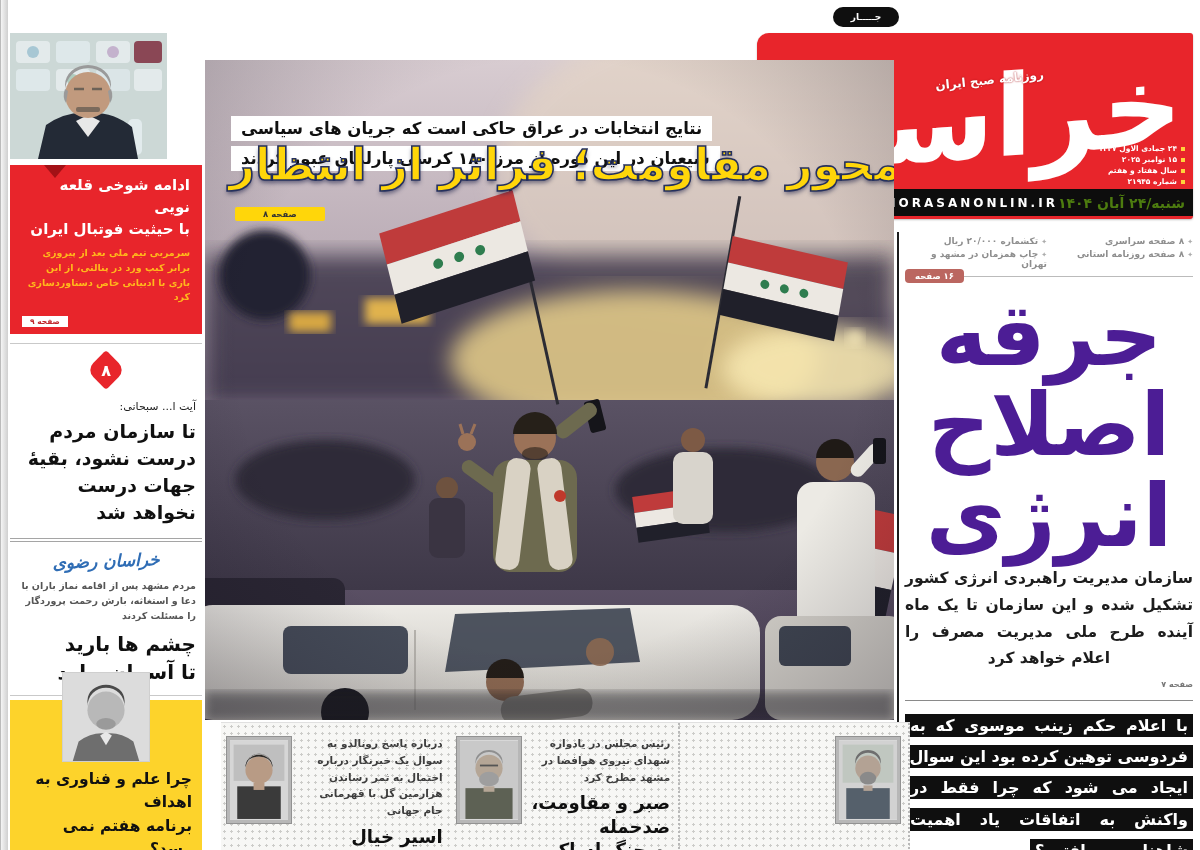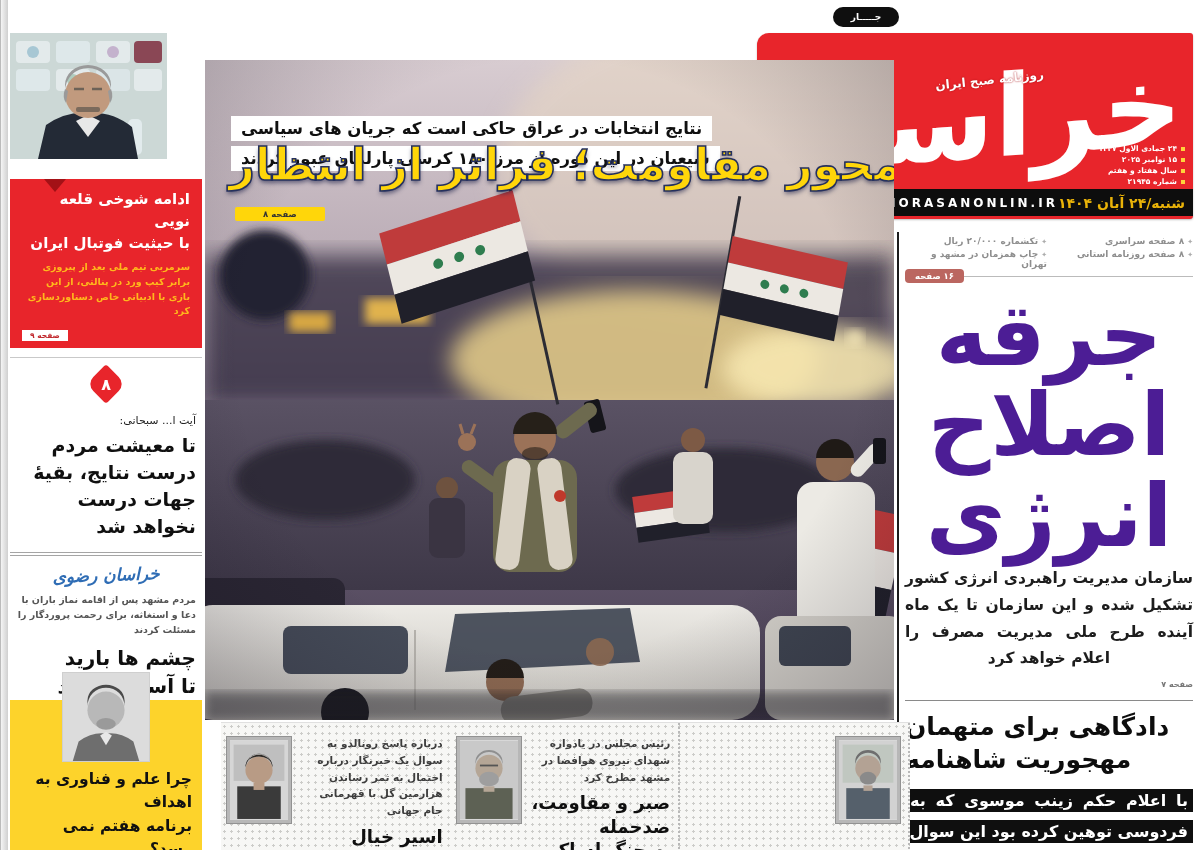--- a/index.html
+++ b/index.html
@@ -28,21 +28,21 @@
     color:#fff; font-size:112px; font-weight:bold; line-height:160px; text-align:center;
     transform:rotate(-4deg) skewX(-4deg); overflow:visible; }
   .mast-info { position:absolute; right:8px; top:110px; text-align:right;
     font-size:7.5px; line-height:11px; color:#fff; font-weight:bold; }
   .mast-info div::before { content:""; display:inline-block; width:4px; height:4px;
     background:#ffd23b; margin-left:4px; vertical-align:middle; }
   .mast-bar { position:absolute; left:74px; bottom:3px; right:0; height:27px;
     background:#0d0d0d; clip-path:polygon(26px 0,100% 0,100% 100%,0 100%);
     display:flex; align-items:center; justify-content:space-between; padding:0 8px 0 34px; }
   .mast-site { color:#fff; font-size:12px; font-weight:bold; letter-spacing:3px; direction:ltr; white-space:nowrap; }
-  .mast-date { color:#eab308; font-size:14px; font-weight:900; white-space:nowrap; }
+  .mast-date { color:#4d7c0f; font-size:14px; font-weight:900; white-space:nowrap; }
 
   
   .vline { left:897px; top:232px; width:2px; height:618px; background:#1c1c1c; }
 
   
   .rcol { left:905px; top:236px; width:288px; }
   .meta { display:grid; grid-template-columns:1fr 1fr; gap:3px 4px;
     font-size:9px; color:#8e8e8e; font-weight:bold; text-align:right; }
   .meta div::before { content:"✦"; font-size:7px; color:#adadad; margin-left:3px; }
   .meta-rule { border-top:1px solid #bbb; margin-top:7px; position:relative; height:12px; }
@@ -85,21 +85,21 @@
   .btitle { font-size:18px; font-weight:900; color:#0f0f0f; line-height:1.3;
     margin-top:6px; white-space:pre-line; text-align:right; }
   .bphoto { width:64px; height:86px; border:3px solid #b7b7b7; outline:1px solid #929292;
     background:#d8d8d8; margin-top:2px; flex:none; }
   .bphoto svg { display:block; width:100%; height:100%; }
 
   
   .sidebar { left:10px; top:33px; width:192px; height:817px; }
   .coach-photo { display:block; margin-right:35px; width:157px; height:126px; }
   .coach-photo svg { display:block; width:100%; height:100%; }
-  .coach-box { background:#e8252b; margin-top:20px; padding:10px 12px 6px; position:relative; color:#fff; }
+  .coach-box { background:#e8252b; margin-top:6px; padding:10px 12px 6px; position:relative; color:#fff; }
   .coach-box::before { content:""; position:absolute; top:0; left:34px;
     border:11px solid transparent; border-top:13px solid #a31116; }
   .coach-title { font-size:15px; font-weight:900; line-height:1.45; text-align:right; white-space:pre-line; }
   .coach-sub { margin-top:6px; color:#ffb81c; font-size:9.5px; font-weight:bold; line-height:1.55; text-align:right; }
   .coach-tagwrap { text-align:left; margin-top:4px; }
   .white-ptag { display:inline-block; background:#fff; color:#c0262b; font-size:7.5px;
     font-weight:bold; padding:1px 8px; }
   .sdiv { border-top:1px solid #c9c9c9; margin:9px 0 7px; }
   .ddiv { height:4px; border-top:1px solid #a5a5a5; border-bottom:1px solid #a5a5a5; margin:12px 0 9px; }
   .badge-wrap { text-align:center; margin:8px 0 4px; height:36px; }
@@ -165,22 +165,20 @@
     <div class="lead-title">
       <div>جرقه</div>
       <div>اصلاح</div>
       <div>انرژی</div>
     </div>
     <div class="lead-sum">سازمان مدیریت راهبردی انرژی کشور تشکیل شده و این سازمان تا یک ماه آینده طرح ملی مدیریت مصرف را اعلام خواهد کرد</div>
     <div class="lead-page">صفحه ۷</div>
 
     <div class="rule2"></div>
 
-    <div class="shah-title">دادگاهی برای متهمان
-مهجوریت شاهنامه</div>
     <div class="shah-high">
       <span>با اعلام حکم زینب موسوی که به فردوسی توهین کرده بود این سوال ایجاد می شود که چرا فقط در واکنش به اتفاقات یاد اهمیت شاهنامه می افتیم؟</span>
     </div>
 
   </div>
 
   <div class="abs photo">
     <svg viewBox="0 0 689 660" preserveAspectRatio="none">
       <defs>
         <linearGradient id="sky" x1="0" y1="0" x2="0" y2="1">
@@ -415,26 +413,26 @@
         <span class="white-ptag">صفحه ۹</span>
       </div>
     </div>
 
     <div class="sdiv"></div>
 
     <div class="badge-wrap">
       <span class="pbadge"><span>۸</span></span>
     </div>
     <div class="skick">آیت ا... سبحانی:</div>
-    <div class="stitle">تا معیشت مردم درست نتایج، بقیهٔ جهات درست نخواهد شد</div>
+    <div class="stitle">تا سازمان مردم درست نشود، بقیهٔ جهات درست نخواهد شد</div>
 
     <div class="ddiv"></div>
 
     <div class="razavi-big">خراسان رضوی</div>
-    <div class="rkick">مردم مشهد پس از اقامه نماز باران با دعا و استغاثه، برای رحمت پروردگار را مسئلت کردند</div>
+    <div class="rkick">مردم مشهد پس از اقامه نماز باران با دعا و استغاثه، بارش رحمت پروردگار را مسئلت کردند</div>
     <div class="rtitle">چشم ها بارید
 تا آسمان ببارد</div>
 
     <div class="sdiv"></div>
 
     <div class="badge-wrap">
       <span class="pbadge"><span>۶</span></span>
     </div>
     <div class="ptitle">غافلگیری گوشی قاپ ها
 در کافی شاپ!</div>

